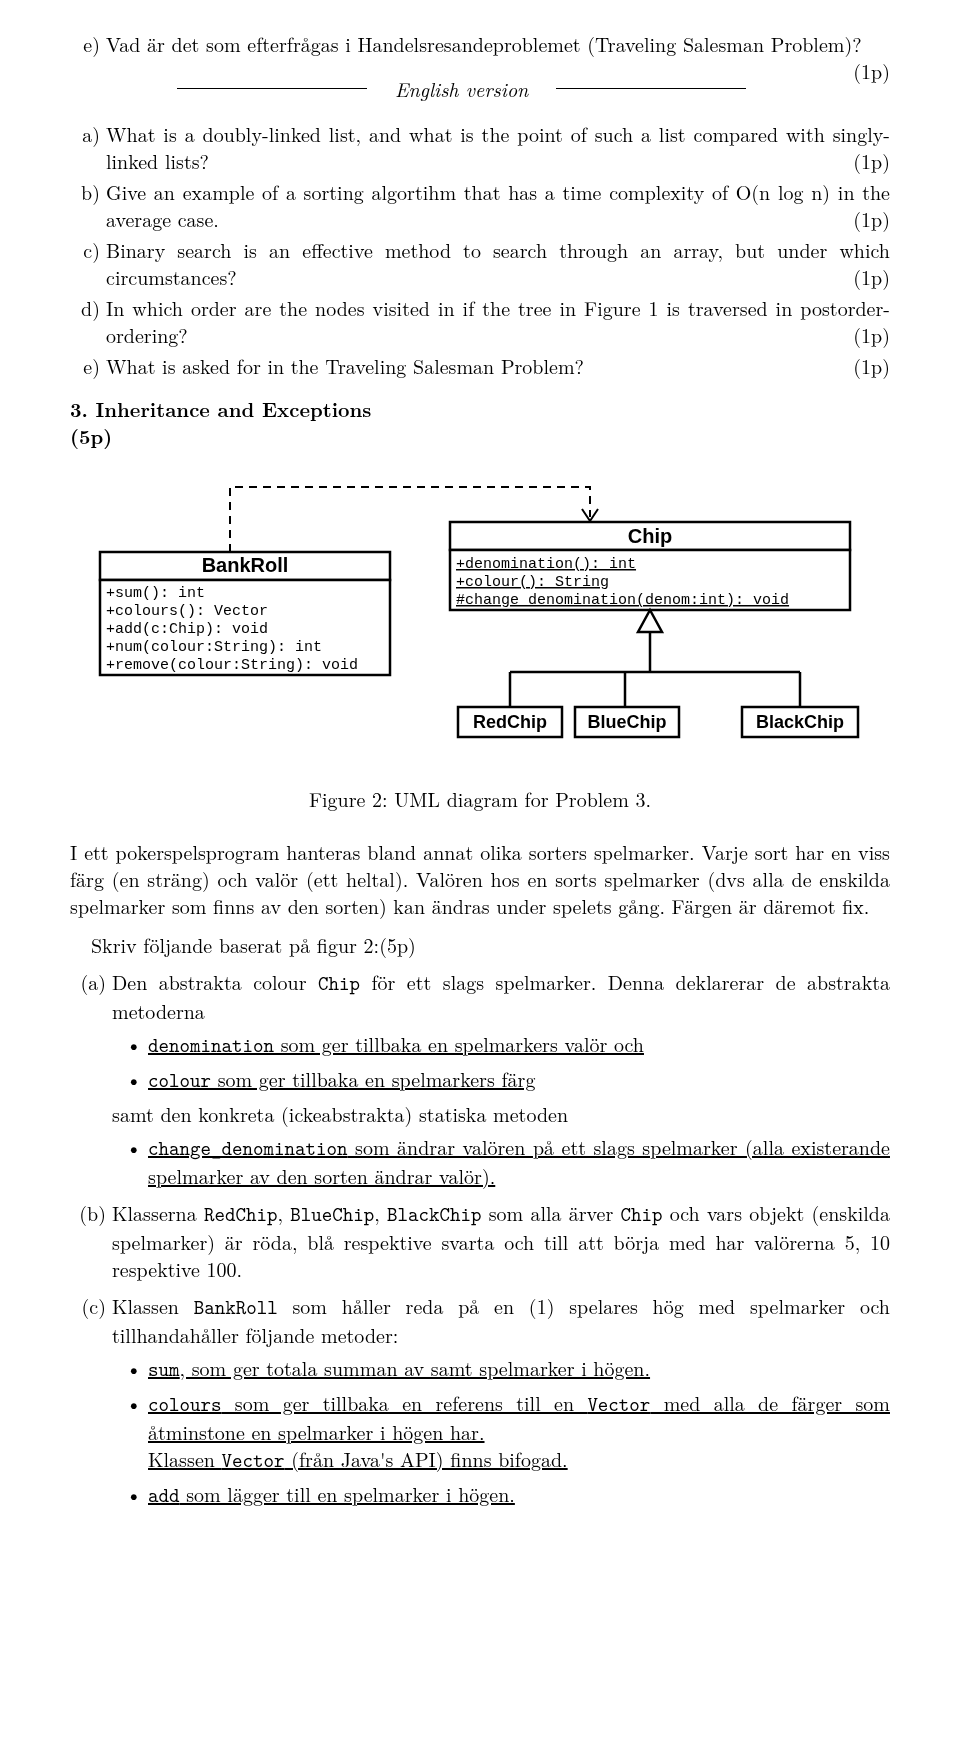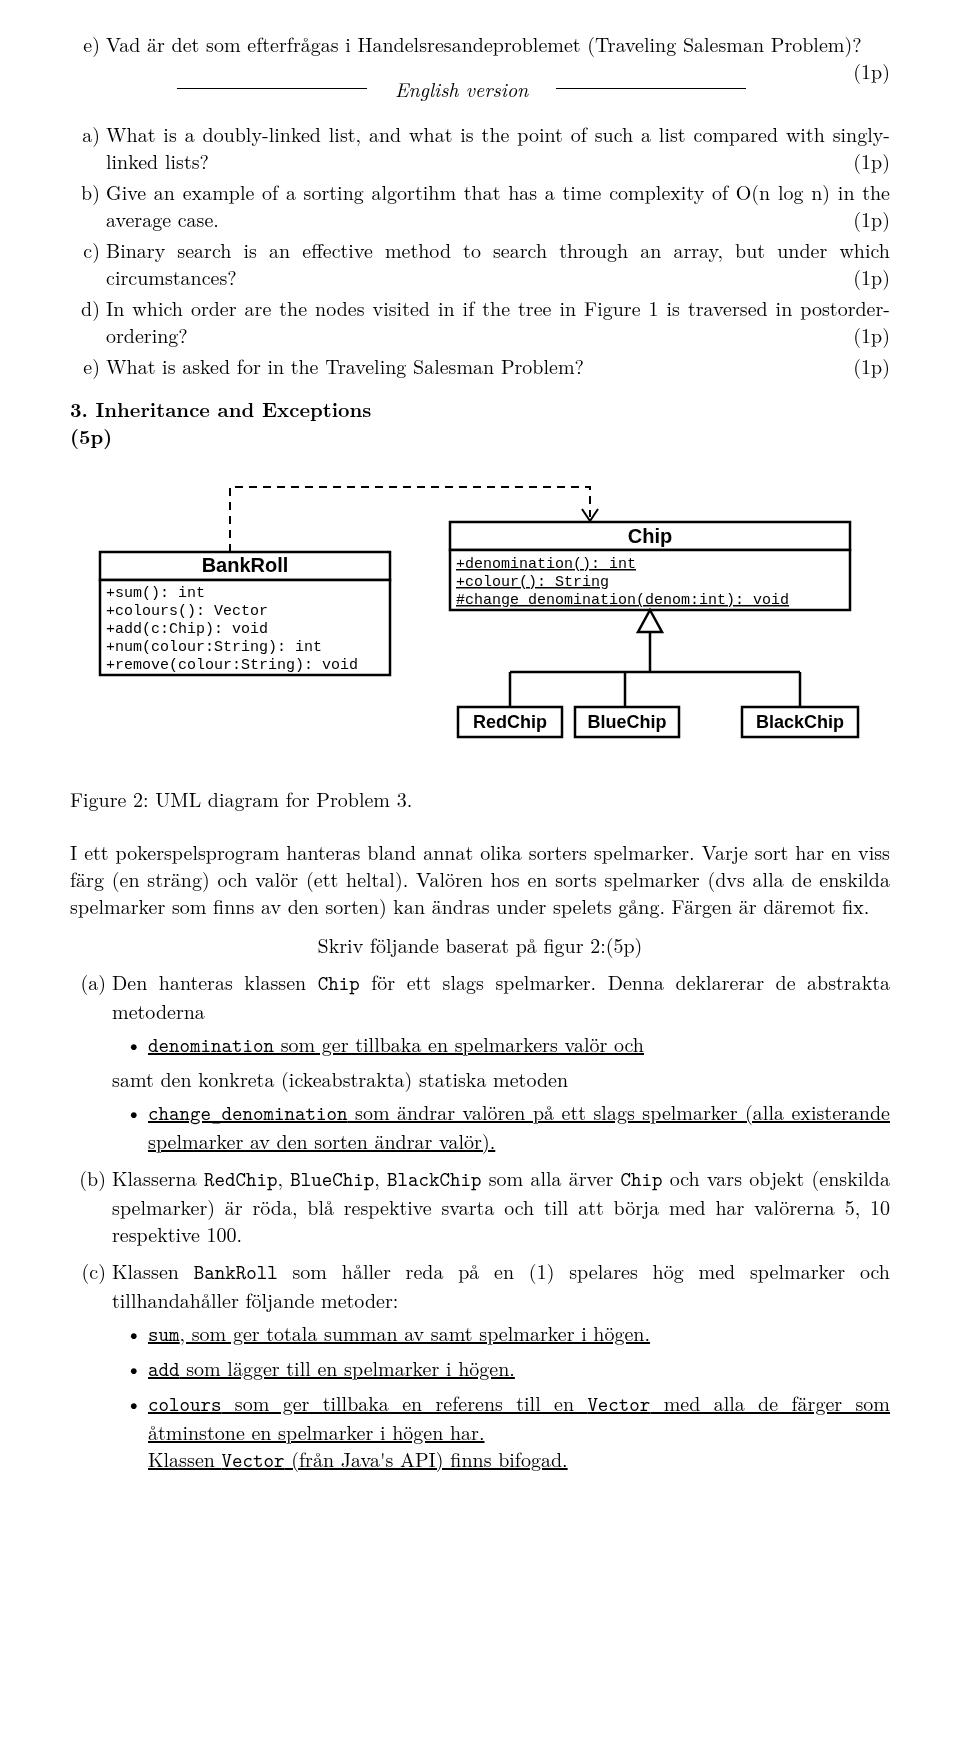--- a/index.html
+++ b/index.html
@@ -43,26 +43,26 @@
     justify-content: space-between;
     font-weight: bold;
     margin-top: 16px;
     margin-bottom: 18px;
     flex-direction: column;
   }
 
   .uml-wrap { width: 100%; margin-top: 8px; }
   svg { display: block; margin: 0 auto; }
 
-  .fig-caption { text-align: left; margin: 18px 0 26px 0; }
+  .fig-caption { text-align: center; margin: 18px 0 26px 0; }
 
   .para { text-align: justify; margin-bottom: 12px; }
   .para.tight { margin-bottom: 6px; }
 
-  .subrow { display: flex; justify-content: center; margin-bottom: 10px; }
+  .subrow { display: flex; justify-content: flex-start; margin-bottom: 10px; margin-left: 21px; }
 
   .sublist { margin-left: 42px; }
   .subitem { position: relative; text-align: justify; margin-bottom: 10px; }
   .subitem .lbl2 {
     position: absolute;
     left: -42px;
     width: 36px;
     text-align: right;
   }
 
@@ -184,24 +184,25 @@
   <div class="subrow">
     <span>Skriv följande baserat på figur 2:</span>
     <span>(5p)</span>
   </div>
 
   <div class="sublist">
 
     <div class="subitem">
       <span class="lbl2">(a)</span>
       <div class="para tight">
-        <span>Den hanteras klassen </span><span class="tt">Chip</span><span> för ett slags spelmarker.  Denna deklarerar de abstrakta metoderna</span>
+        <span>Den abstrakta colour </span><span class="tt">Chip</span><span> för ett slags spelmarker.  Denna deklarerar de abstrakta metoderna</span>
       </div>
       <div class="bullets">
         <div class="bullet"><span class="tt">denomination</span><span> som ger tillbaka en spelmarkers valör och</span></div>
+        <div class="bullet"><span class="tt">colour</span><span> som ger tillbaka en spelmarkers färg</span></div>
       </div>
       <div class="para tight" style="margin-top:5px">samt den konkreta (ickeabstrakta) statiska metoden</div>
       <div class="bullets">
         <div class="bullet"><span class="tt">change_denomination</span><span> som ändrar valören på ett slags spelmarker (alla existerande spelmarker av den sorten ändrar valör).</span></div>
       </div>
     </div>
 
     <div class="subitem">
       <span class="lbl2">(b)</span>
       <div class="para tight">
@@ -209,23 +210,23 @@
       </div>
     </div>
 
     <div class="subitem">
       <span class="lbl2">(c)</span>
       <div class="para tight">
         <span>Klassen </span><span class="tt">BankRoll</span><span> som håller reda på en (1) spelares hög med spelmarker och tillhandahåller följande metoder:</span>
       </div>
       <div class="bullets">
         <div class="bullet"><span class="tt">sum</span><span>, som ger totala summan av samt spelmarker i högen.</span></div>
-        <div class="bullet"><span class="tt">add</span><span> som lägger till en spelmarker i högen.</span></div>
         <div class="bullet">
           <span class="tt">colours</span><span> som ger tillbaka en referens till en </span><span class="tt">Vector</span><span> med alla de färger som åtminstone en spelmarker i högen har.</span><br>
           <span>Klassen </span><span class="tt">Vector</span><span> (från Java's API) finns bifogad.</span>
         </div>
+        <div class="bullet"><span class="tt">add</span><span> som lägger till en spelmarker i högen.</span></div>
       </div>
     </div>
 
   </div>
 
 </div>
 
 </body></html>

